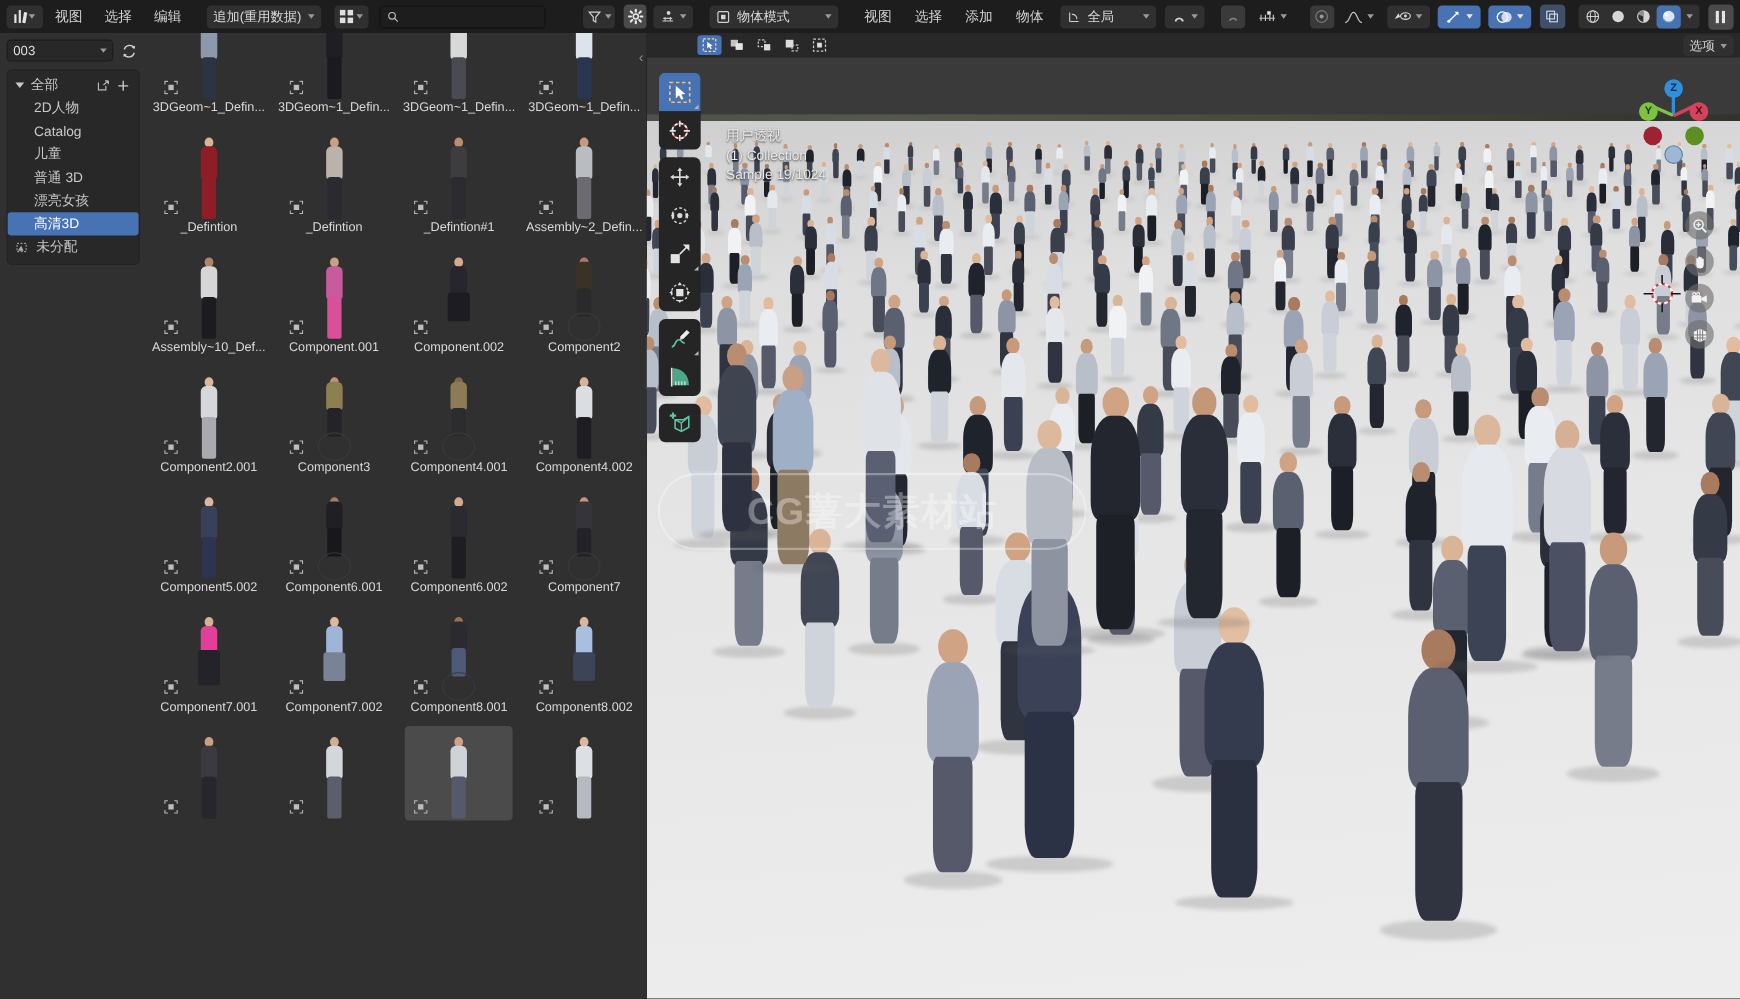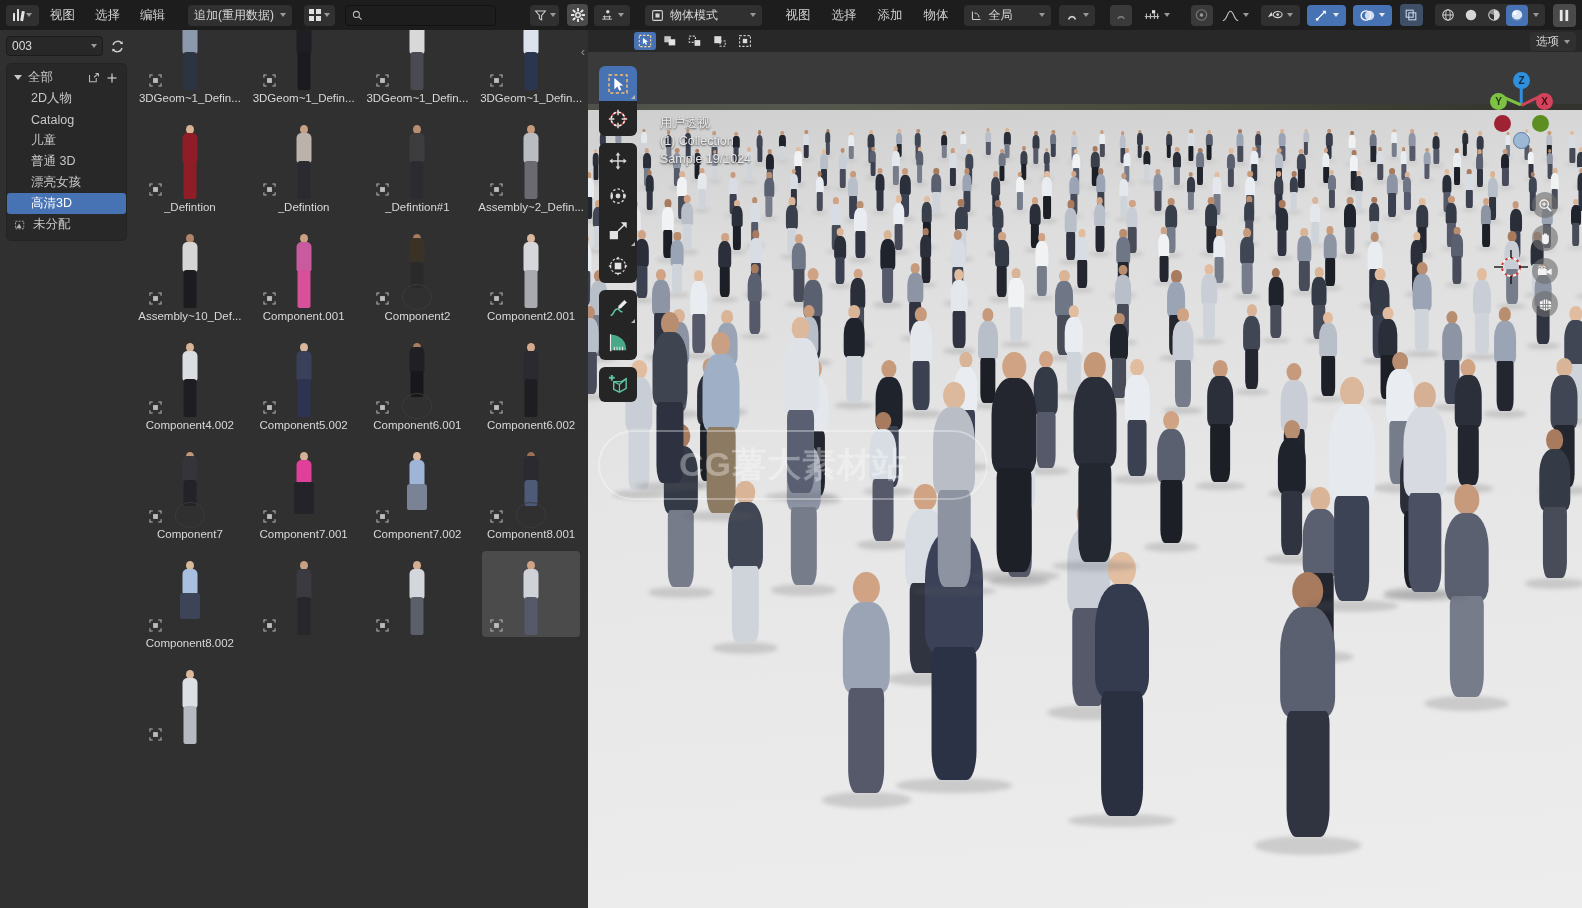--- a/index.html
+++ b/index.html
@@ -417,20 +417,34 @@
               <span class="badge"><svg width="13" height="13" viewBox="0 0 14 14">
                   <path d="M1 4 L1 1 L4 1 M10 1 L13 1 L13 4 M13 10 L13 13 L10 13 M4 13 L1 13 L1 10" fill="none" stroke="#b6b6b6" stroke-width="1.1"></path>
                   <rect x="4.4" y="4.4" width="5.2" height="5.2" fill="#bcbcbc"></rect>
                 </svg></span>
             </div>
             <div class="lbl">Component.001</div>
           </div>
           <div class="acell">
             <div class="thumbbox">
               <div class="fig">
+                <span class="head" style="background:#d3ab8e"></span>
+                <span class="torso" style="top:10px;height:26px;background:#26262c"></span>
+                <span class="legs" style="top:34px;height:26px;width:20px;background:#1c1c22"></span>
+              </div>
+              <span class="badge"><svg width="13" height="13" viewBox="0 0 14 14">
+                  <path d="M1 4 L1 1 L4 1 M10 1 L13 1 L13 4 M13 10 L13 13 L10 13 M4 13 L1 13 L1 10" fill="none" stroke="#b6b6b6" stroke-width="1.1"></path>
+                  <rect x="4.4" y="4.4" width="5.2" height="5.2" fill="#bcbcbc"></rect>
+                </svg></span>
+            </div>
+            <div class="lbl">Component.002</div>
+          </div>
+          <div class="acell">
+            <div class="thumbbox">
+              <div class="fig">
                 <span class="head" style="background:#a87a5e"></span>
                 <span class="torso" style="top:6px;height:26px;background:#3b3227"></span>
                 <span class="legs" style="top:30px;height:26px;width:13px;background:#2a2a2a"></span>
                 <span class="bike"></span>
               </div>
               <span class="badge"><svg width="13" height="13" viewBox="0 0 14 14">
                   <path d="M1 4 L1 1 L4 1 M10 1 L13 1 L13 4 M13 10 L13 13 L10 13 M4 13 L1 13 L1 10" fill="none" stroke="#b6b6b6" stroke-width="1.1"></path>
                   <rect x="4.4" y="4.4" width="5.2" height="5.2" fill="#bcbcbc"></rect>
                 </svg></span>
             </div>
@@ -442,20 +456,50 @@
                 <span class="head" style="background:#dbb79b"></span>
                 <span class="torso" style="top:10px;height:30px;background:#d5d7da"></span>
                 <span class="legs" style="top:38px;height:38px;width:13px;background:#a8aab0"></span>
               </div>
               <span class="badge"><svg width="13" height="13" viewBox="0 0 14 14">
                   <path d="M1 4 L1 1 L4 1 M10 1 L13 1 L13 4 M13 10 L13 13 L10 13 M4 13 L1 13 L1 10" fill="none" stroke="#b6b6b6" stroke-width="1.1"></path>
                   <rect x="4.4" y="4.4" width="5.2" height="5.2" fill="#bcbcbc"></rect>
                 </svg></span>
             </div>
             <div class="lbl">Component2.001</div>
+          </div>
+          <div class="acell">
+            <div class="thumbbox">
+              <div class="fig">
+                <span class="head" style="background:#c09472"></span>
+                <span class="torso" style="top:6px;height:26px;background:#8c7f52"></span>
+                <span class="legs" style="top:30px;height:26px;width:13px;background:#242428"></span>
+                <span class="bike"></span>
+              </div>
+              <span class="badge"><svg width="13" height="13" viewBox="0 0 14 14">
+                  <path d="M1 4 L1 1 L4 1 M10 1 L13 1 L13 4 M13 10 L13 13 L10 13 M4 13 L1 13 L1 10" fill="none" stroke="#b6b6b6" stroke-width="1.1"></path>
+                  <rect x="4.4" y="4.4" width="5.2" height="5.2" fill="#bcbcbc"></rect>
+                </svg></span>
+            </div>
+            <div class="lbl">Component3</div>
+          </div>
+          <div class="acell">
+            <div class="thumbbox">
+              <div class="fig">
+                <span class="head" style="background:#8a6348"></span>
+                <span class="torso" style="top:6px;height:26px;background:#8b7b56"></span>
+                <span class="legs" style="top:30px;height:26px;width:13px;background:#2c2c2e"></span>
+                <span class="bike"></span>
+              </div>
+              <span class="badge"><svg width="13" height="13" viewBox="0 0 14 14">
+                  <path d="M1 4 L1 1 L4 1 M10 1 L13 1 L13 4 M13 10 L13 13 L10 13 M4 13 L1 13 L1 10" fill="none" stroke="#b6b6b6" stroke-width="1.1"></path>
+                  <rect x="4.4" y="4.4" width="5.2" height="5.2" fill="#bcbcbc"></rect>
+                </svg></span>
+            </div>
+            <div class="lbl">Component4.001</div>
           </div>
           <div class="acell">
             <div class="thumbbox">
               <div class="fig">
                 <span class="head" style="background:#d8b396"></span>
                 <span class="torso" style="top:10px;height:30px;background:#dadde2"></span>
                 <span class="legs" style="top:38px;height:38px;width:13px;background:#1e1e22"></span>
               </div>
               <span class="badge"><svg width="13" height="13" viewBox="0 0 14 14">
                   <path d="M1 4 L1 1 L4 1 M10 1 L13 1 L13 4 M13 10 L13 13 L10 13 M4 13 L1 13 L1 10" fill="none" stroke="#b6b6b6" stroke-width="1.1"></path>

